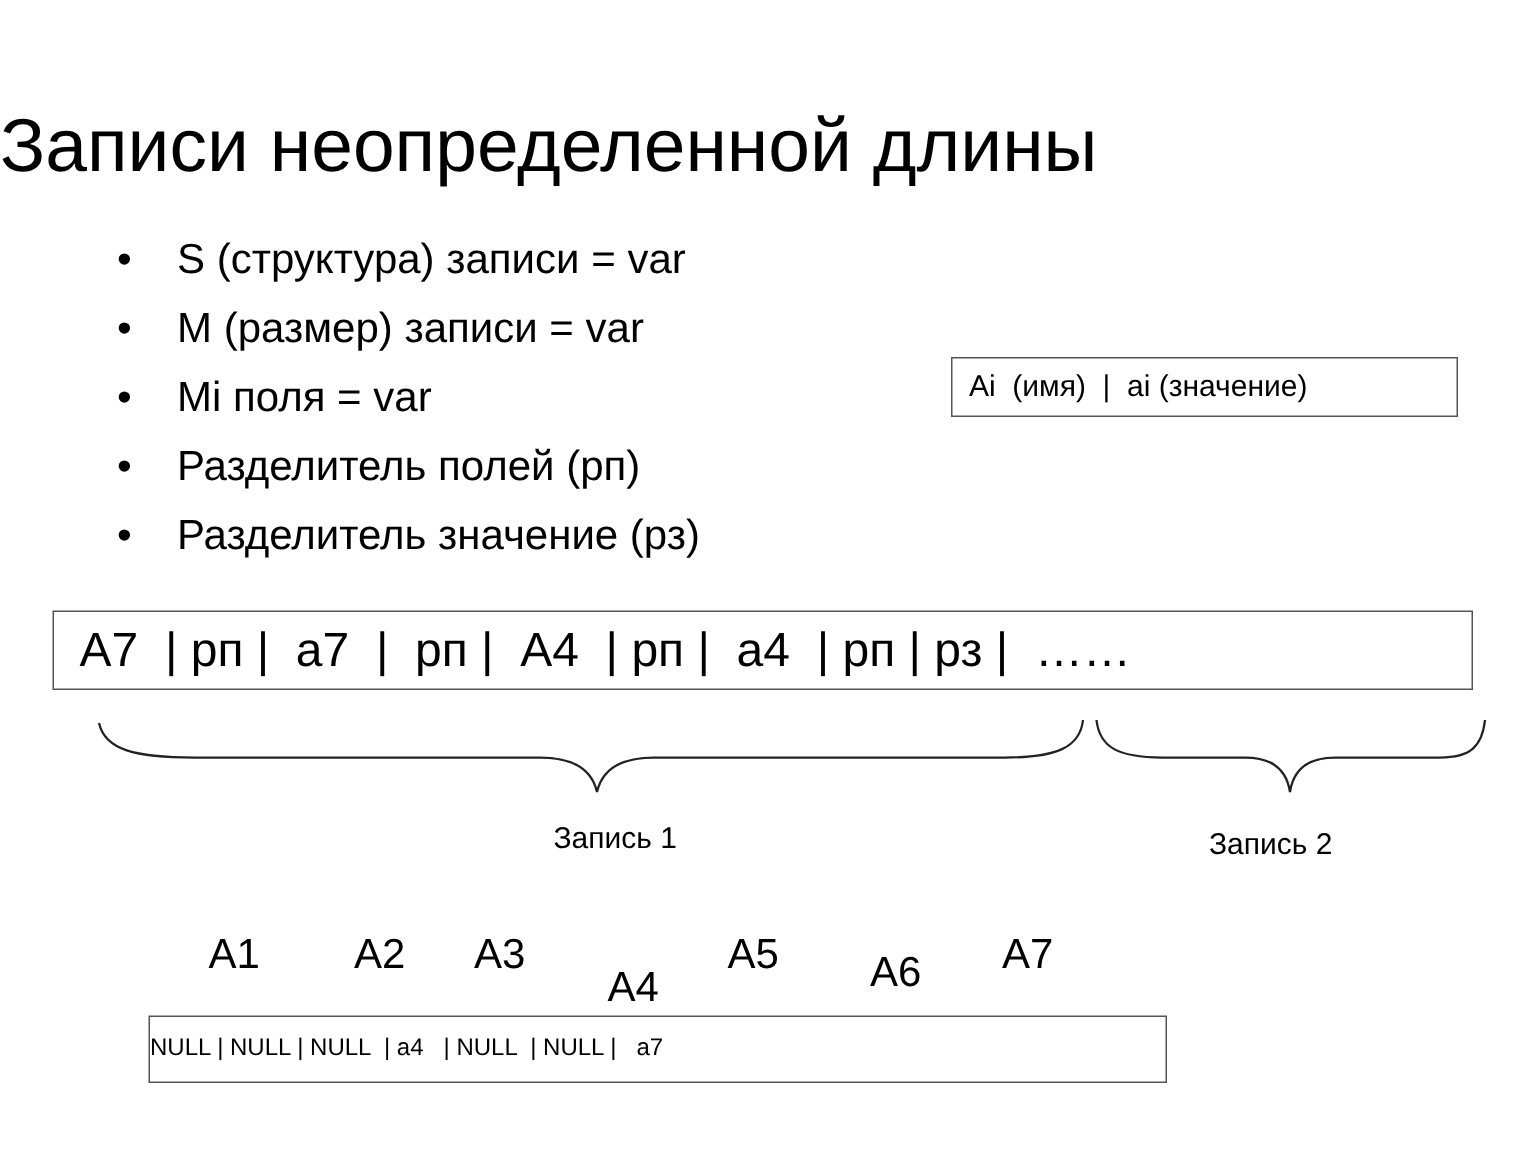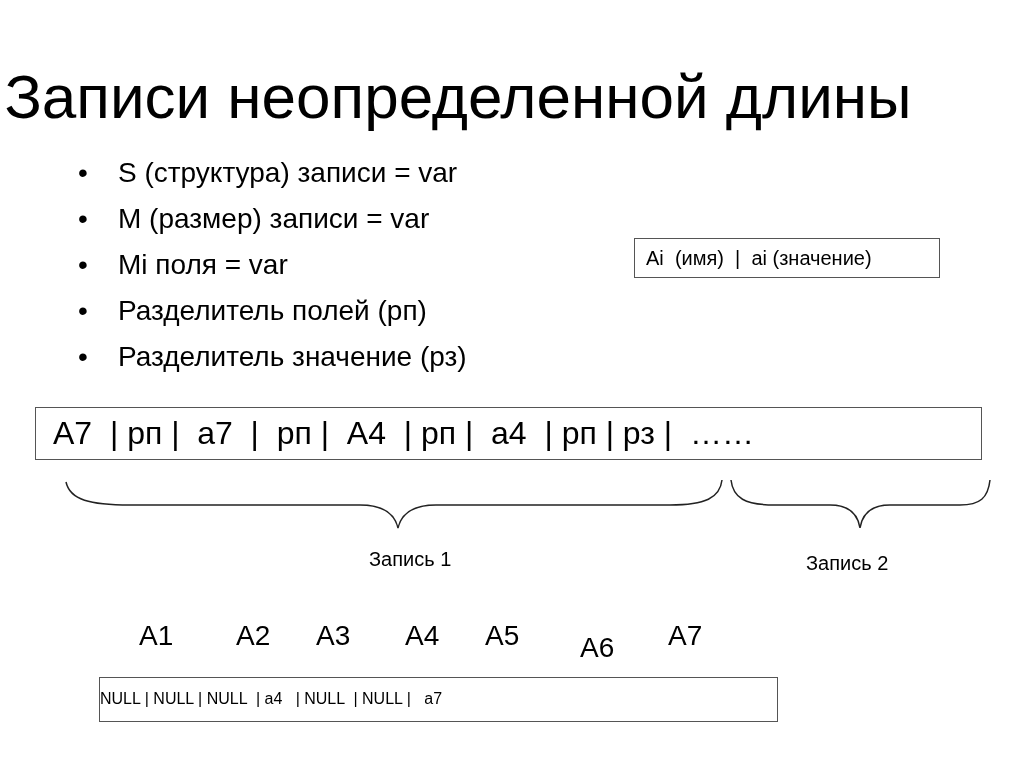--- a/index.html
+++ b/index.html
@@ -1,23 +1,23 @@
 <!DOCTYPE html>
 <html><head>
 <meta charset="utf-8">
 <style>
   html, body { margin:0; padding:0; background:#ffffff; }
   body { width:1024px; height:767px; position:relative; overflow:hidden;
          font-family:"Liberation Sans", sans-serif; color:#000; }
-  .title { position:absolute; left:0; width:916px; top:62px; text-align:center;
-           font-size:62px; line-height:70px; }
+  .title { position:absolute; left:0; width:916px; top:62px; text-align:left;
+           font-size:50px; line-height:70px; }
   .bullets { position:absolute; left:78px; top:150px; margin:0; padding:0; list-style:none; }
   .bullets li { position:relative; font-size:28px; line-height:46px; padding-left:40px; white-space:nowrap; }
   .bullets li .dot { position:absolute; left:0; top:0; }
-  .legend-box { position:absolute; left:634px; top:238px; width:306px; height:40px;
+  .legend-box { position:absolute; left:634px; top:238px; width:338px; height:40px;
                 border:1.5px solid #555; box-sizing:border-box; font-size:20px;
                 line-height:38px; padding-left:11px; white-space:pre; }
   .record-box { position:absolute; left:35px; top:407px; width:947px; height:53px;
                 border:1.5px solid #555; box-sizing:border-box; font-size:32px;
                 line-height:50px; padding-left:17px; white-space:pre; }
   .brace-svg { position:absolute; left:0; top:470px; }
   .brace-label { position:absolute; font-size:20px; white-space:nowrap; }
   .col-head { position:absolute; top:620px; font-size:28px; }
   .null-box { position:absolute; left:99px; top:677px; width:679px; height:45px;
               border:1.5px solid #555; box-sizing:border-box; font-size:16px;
@@ -46,18 +46,18 @@
     <path d="M731 10 C 733 28, 745 35, 775 35 L 830 35 C 850 35, 858 45, 860 58 C 862 45, 870 35, 890 35 L 960 35 C 980 35, 988 28, 990 10"></path>
   </g>
 </svg>
 
 <div class="brace-label" style="left:369px; top:548px;">Запись 1</div>
 <div class="brace-label" style="left:806px; top:540px;margin-top:12px;">Запись 2</div>
 
 <div class="col-head" style="left:139px;">A1</div>
 <div class="col-head" style="left:236px;">A2</div>
 <div class="col-head" style="left:316px;">A3</div>
-<div class="col-head" style="left:405px;">A4</div>
+<div class="col-head" style="left:405px;margin-top:22px;">A4</div>
 <div class="col-head" style="left:485px;">A5</div>
 <div class="col-head" style="left:580px;margin-top:12px;">A6</div>
 <div class="col-head" style="left:668px;">A7</div>
 
 <div class="null-box">NULL | NULL | NULL  | a4   | NULL  | NULL |   a7</div>
 
 </body></html>

